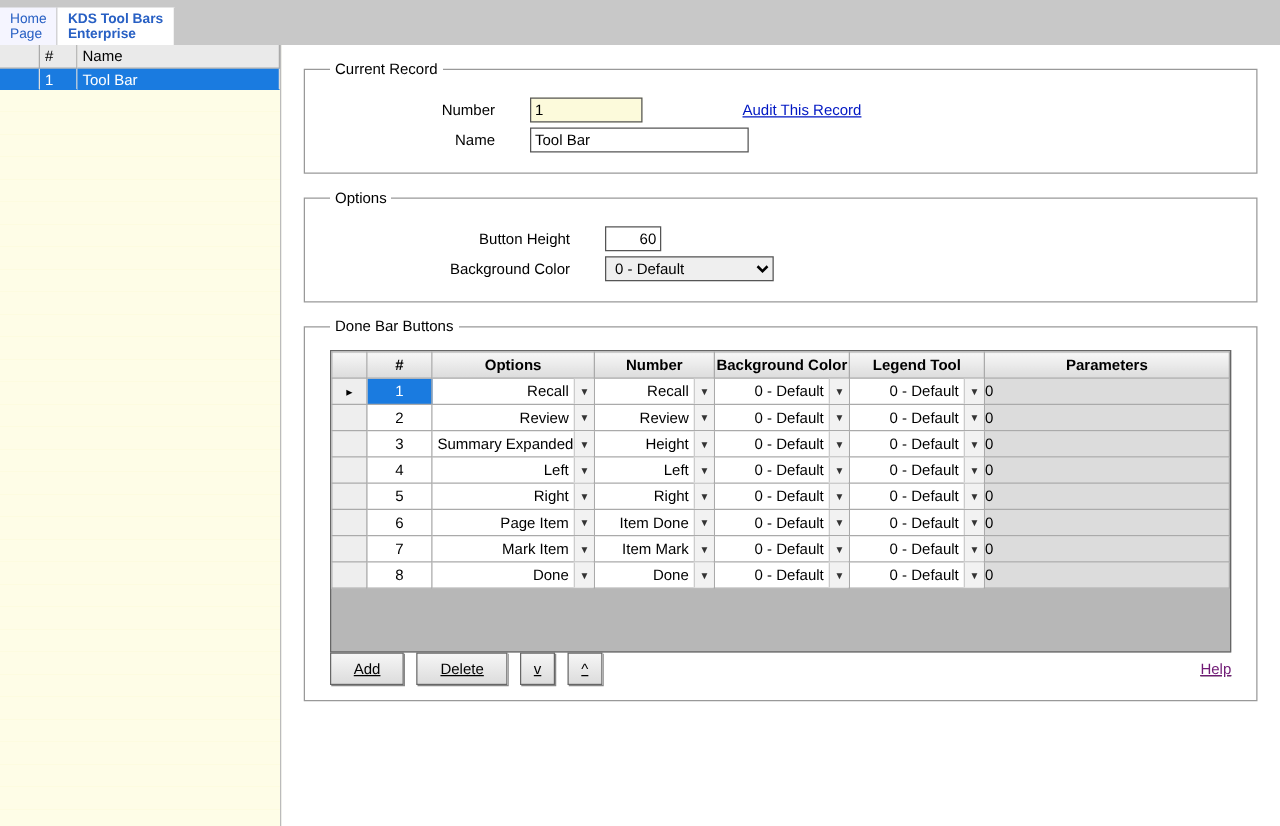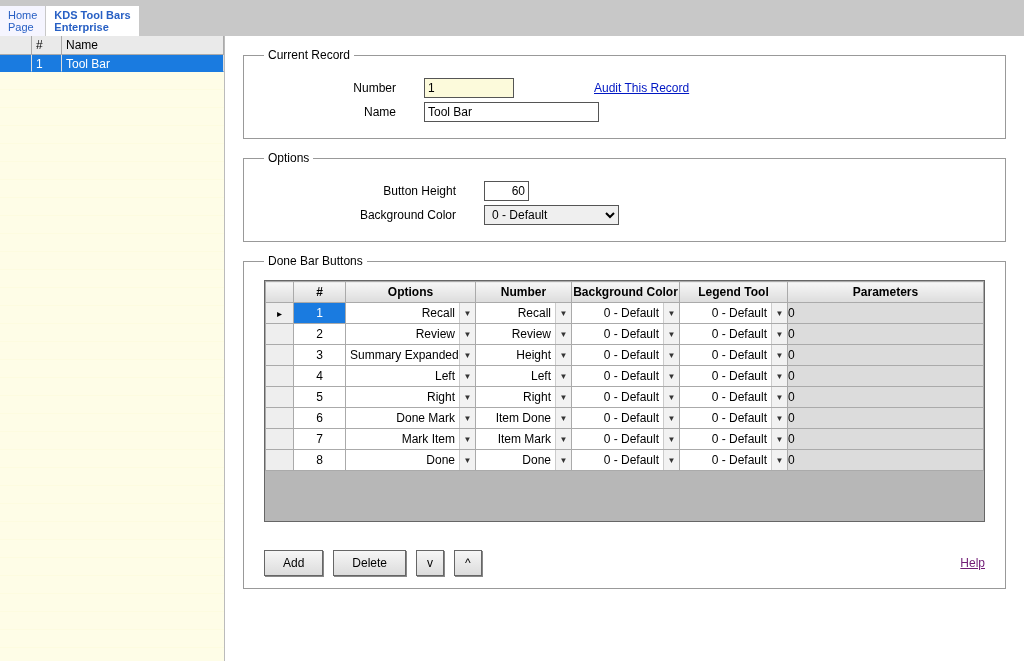--- a/index.html
+++ b/index.html
@@ -181,22 +181,23 @@
     justify-content: center;
     font-size: 8px;
     color: #333;
     background: #f2f2f2;
     cursor: pointer;
   }
   td.param-cell { background: #dcdcdc; padding: 0 4px; }
   .button-row {
     display: flex;
     align-items: center;
-    margin-top: 28px;
+    margin-top: 0;
     gap: 10px;
+    text-decoration: underline;
   }
   .btn {
     border: 1px solid #666;
     background: linear-gradient(#f6f6f6, #dcdcdc);
     height: 26px;
     padding: 0 18px;
     font-size: 12px;
     cursor: pointer;
     box-shadow: 1px 1px 0 #888;
   }
@@ -418,21 +419,21 @@
                     <span class="dd-btn">▼</span>
                   </div>
                 </td>
                 <td class="param-cell">0</td>
               </tr>
               <tr>
                 <td class="row-sel"></td>
                 <td class="num-cell">6</td>
                 <td>
                   <div class="cell-inner">
-                    <span class="cell-text">Done Mark</span>
+                    <span class="cell-text">Page Item</span>
                     <span class="dd-btn">▼</span>
                   </div>
                 </td>
                 <td>
                   <div class="cell-inner">
                     <span class="cell-text">Item Done</span>
                     <span class="dd-btn">▼</span>
                   </div>
                 </td>
                 <td>

